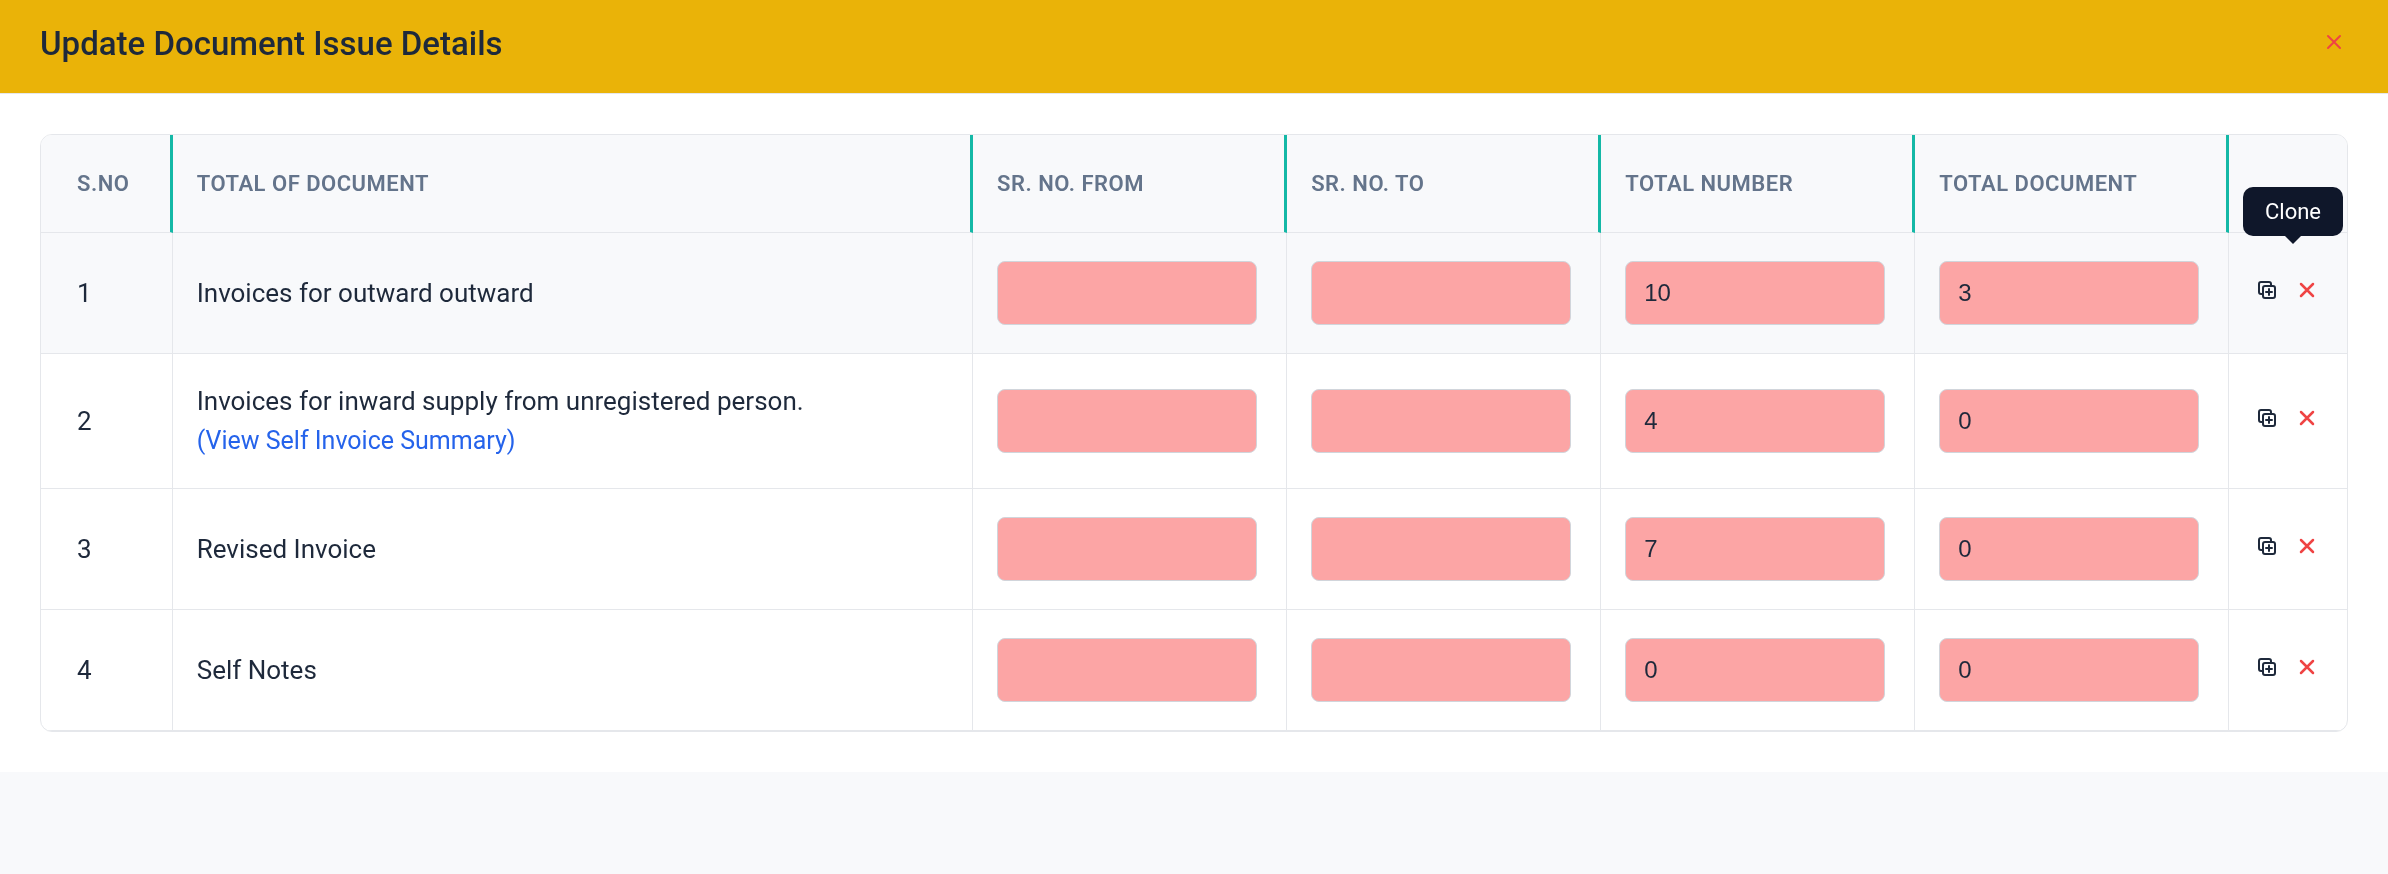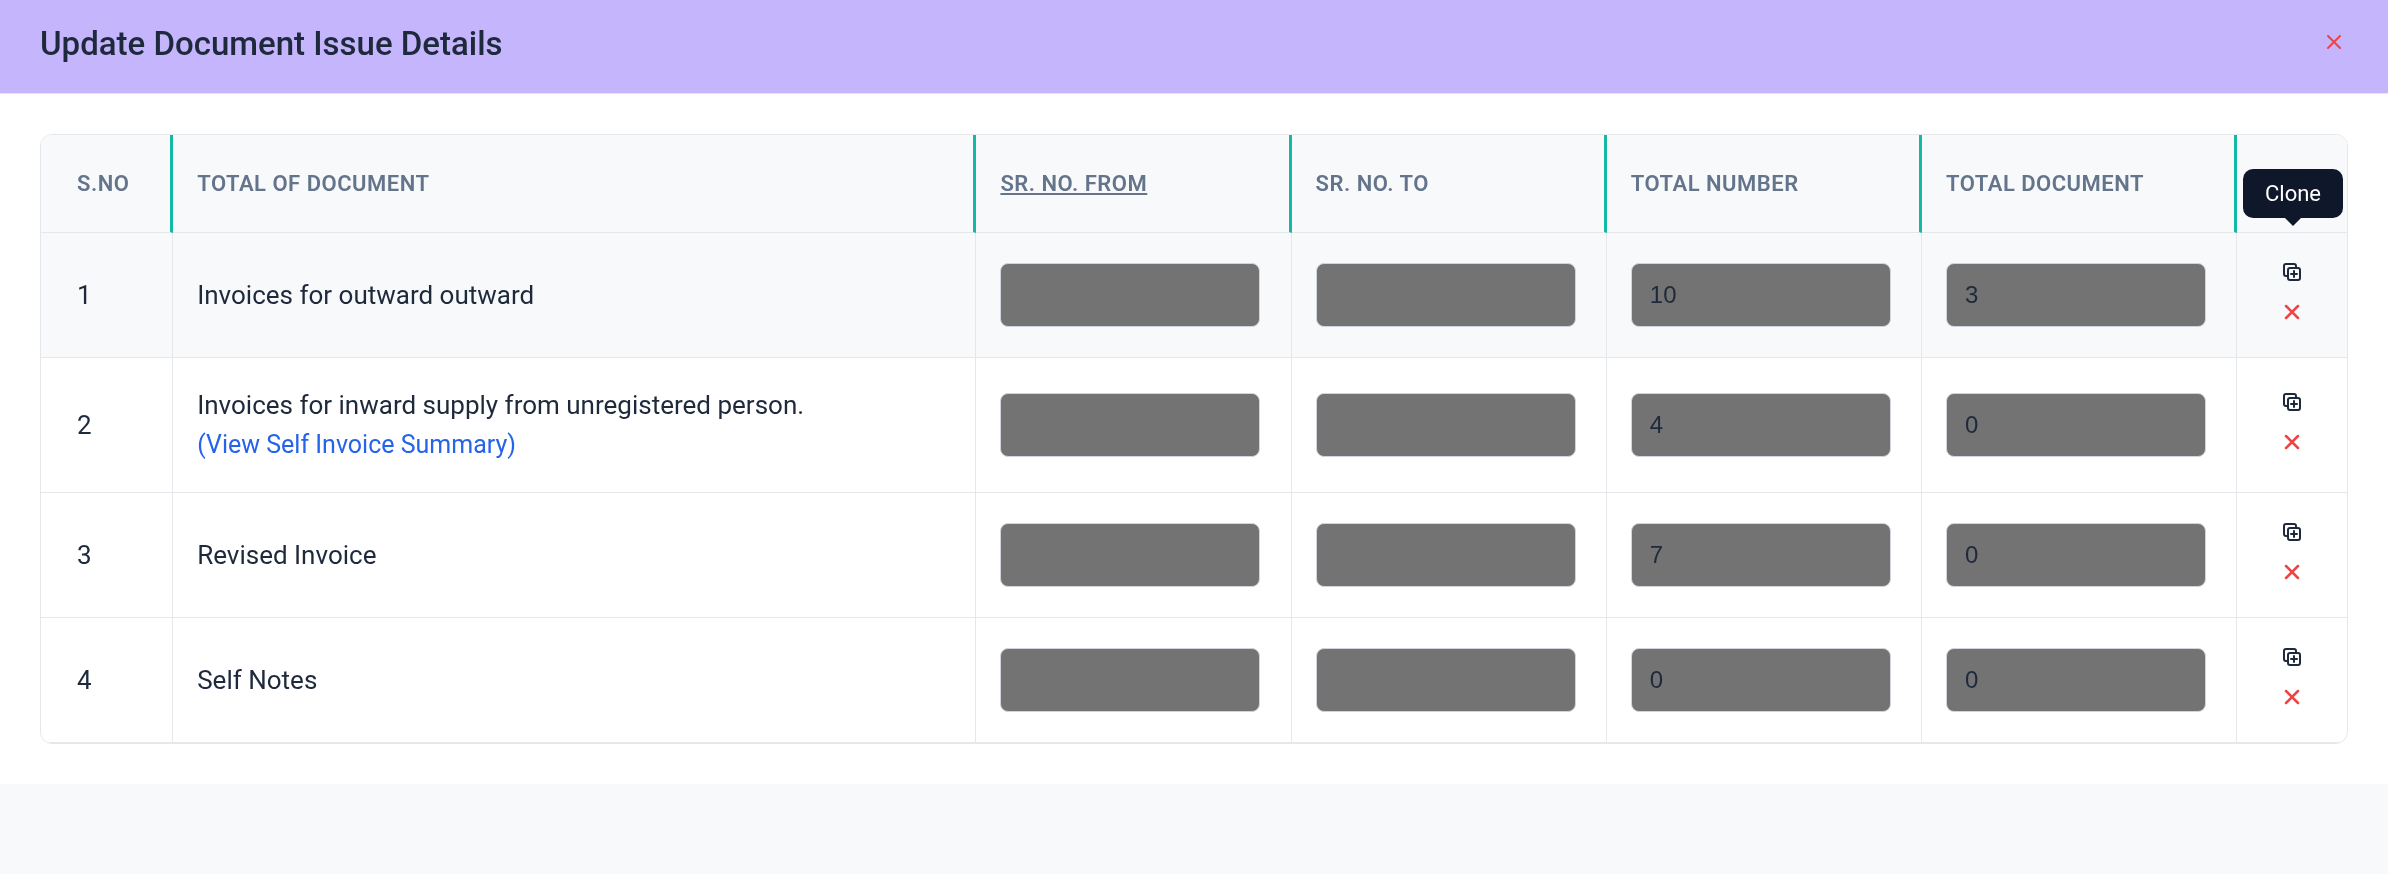--- a/index.html
+++ b/index.html
@@ -12,21 +12,21 @@
     background: #f8f9fb;
     color: #1e293b;
     width: 2388px;
   }
   .header {
     display: flex;
     align-items: center;
     justify-content: space-between;
     padding: 24px 40px 30px 40px;
     border-bottom: 1px solid #e5e7eb;
-    background: #c4b5fd;
+    background: #eab308;
   }
   .title {
     font-size: 33px;
     font-weight: 500;
     color: #1e293b;
   }
   .close-btn {
     cursor: pointer;
     color: #ef4444;
     display: flex;
@@ -62,21 +62,21 @@
     letter-spacing: 0.5px;
     padding: 36px 24px;
     border-bottom: 1px solid #e5e7eb;
     border-right: 3px solid #14b8a6;
   }
   thead th:last-child {
     border-right: none;
   }
   thead th.col-sno { width: 130px; text-align: left; padding-left: 36px; }
   thead th.col-nature { width: 790px; }
-  thead th.col-from { width: 310px; text-decoration: underline; }
+  thead th.col-from { width: 310px; }
   thead th.col-to { width: 310px; }
   thead th.col-total { width: 310px; }
   thead th.col-cancelled { width: 310px; }
   thead th.col-actions { width: 108px; }
   tbody td {
     padding: 28px 24px;
     border-bottom: 1px solid #e5e7eb;
     border-right: 1px solid #e5e7eb;
     font-size: 26px;
     color: #1e293b;
@@ -100,26 +100,26 @@
   }
   input[type="text"] {
     width: 100%;
     max-width: 260px;
     height: 64px;
     border: 1px solid #d1d5db;
     border-radius: 8px;
     padding: 0 18px;
     font-size: 24px;
     color: #1e293b;
-    background: #737373;
+    background: #fca5a5;
     outline: none;
   }
   .actions {
     display: flex;
-    flex-direction: column;
+    flex-direction: row;
     align-items: center;
     gap: 12px;
   }
   .action-btn {
     cursor: pointer;
     display: flex;
     align-items: center;
     justify-content: center;
     width: 28px;
     height: 28px;

